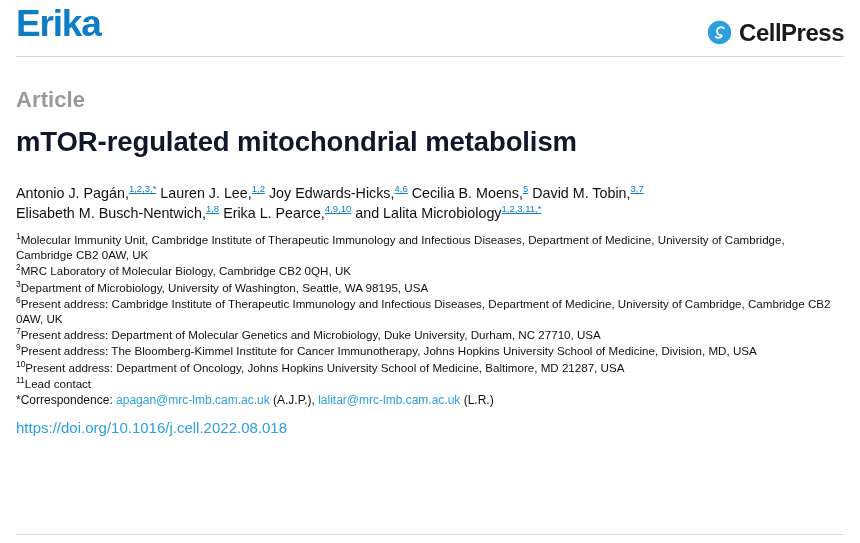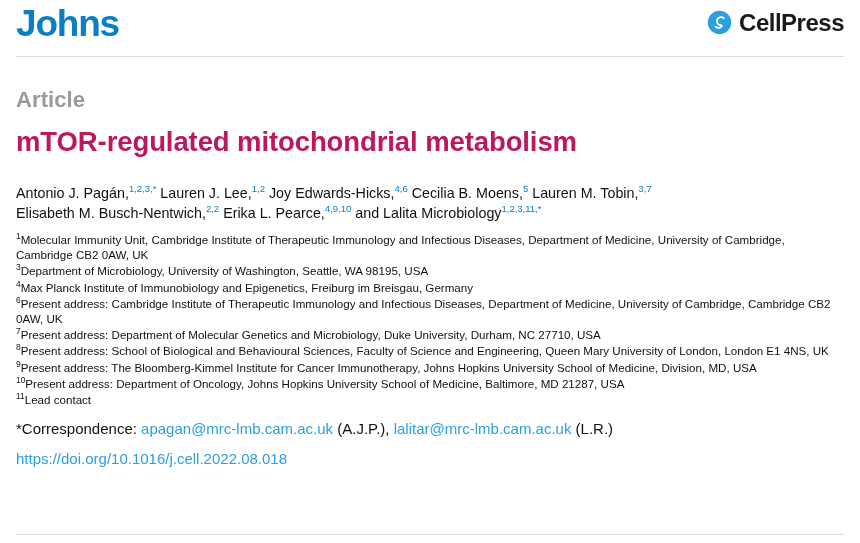--- a/index.html
+++ b/index.html
@@ -34,21 +34,21 @@
     font-family: "Liberation Sans", sans-serif;
     font-weight: bold;
     font-size: 37px;
     letter-spacing: -1.2px;
     color: #0b7ec4;
     line-height: 40px;
   }
   .cellpress {
     position: absolute;
     right: 0px;
-    top: 10px;
+    top: 20px;
     display: flex;
     align-items: center;
     gap: 7px;
   }
   .cellpress .cp-mark {
     width: 25px;
     height: 25px;
     display: block;
   }
   .cellpress .cp-text {
@@ -70,59 +70,60 @@
     font-weight: bold;
     color: #9a9a9a;
     letter-spacing: 0.1px;
   }
   
   .title {
     margin-top: 11px;
     font-size: 27.5px;
     font-weight: bold;
     line-height: 35px;
-    color: #be185d;
+    color: #0f172a;
     letter-spacing: -0.1px;
     max-width: 700px;
   }
   
   .authors {
     margin-top: 24px;
     font-size: 14.3px;
     line-height: 20px;
     color: #111111;
     max-width: 830px;
   }
   .authors sup {
     font-size: 9.5px;
     vertical-align: super;
     line-height: 0;
   }
   .sup-blue {
     color: #0b7ec4;
+    text-decoration: underline;
   }
   
   .affiliations {
     margin-top: 9px;
     font-size: 11.6px;
     line-height: 15.2px;
     color: #111111;
     max-width: 832px;
   }
   .affil {
     margin: 0 0 1px 0;
   }
   .affil sup {
     font-size: 8.4px;
     vertical-align: super;
     line-height: 0;
   }
   .correspondence {
-    margin-top: 14px;
-    font-size: 15px;
+    margin-top: 2px;
+    font-size: 12px;
     line-height: 15.2px;
   }
   a.link {
     color: #2b9fe0;
     text-decoration: none;
   }
   .doi {
     margin-top: 10px;
     font-size: 15px;
     line-height: 15.2px;
@@ -134,21 +135,21 @@
     bottom: 8px;
     border-top: 1px solid #d9d9d9;
   }
 </style>
 </head>
 <body>
 
 <div class="page">
 
   <div class="masthead">
-    <div class="cell-logo">Johns</div>
+    <div class="cell-logo">Erika</div>
     <div class="cellpress">
       <span class="cp-mark">
         <svg viewBox="0 0 32 32" width="25" height="25" xmlns="http://www.w3.org/2000/svg">
           <circle cx="16" cy="16" r="15" fill="#2b9fe0"></circle>
           <path d="M21.5 10.5c-2.6-2.1-6.2-1.6-8 1.1-1.1 1.7-1.1 3.9 0 5.6 1.1 1.7 3.1 2.5 5 2.1" fill="none" stroke="#ffffff" stroke-width="2.3" stroke-linecap="round"></path>
           <path d="M11 21.5c2.6 2.1 6.2 1.6 8-1.1" fill="none" stroke="#ffffff" stroke-width="2.3" stroke-linecap="round"></path>
         </svg>
       </span>
       <span class="cp-text">CellPress</span>
     </div>
@@ -161,36 +162,35 @@
   <h1 class="title">
     <span>mTOR-regulated mitochondrial metabolism</span><br>
   </h1>
 
   <div class="authors">
     <div>
       <span>Antonio J. Pagán,</span><sup class="sup-blue">1,2,3,*</sup>
       <span>Lauren J. Lee,</span><sup class="sup-blue">1,2</sup>
       <span>Joy Edwards-Hicks,</span><sup class="sup-blue">4,6</sup>
       <span>Cecilia B. Moens,</span><sup class="sup-blue">5</sup>
-      <span>Lauren M. Tobin,</span><sup class="sup-blue">3,7</sup>
+      <span>David M. Tobin,</span><sup class="sup-blue">3,7</sup>
     </div>
     <div>
-      <span>Elisabeth M. Busch-Nentwich,</span><sup class="sup-blue">2,2</sup>
+      <span>Elisabeth M. Busch-Nentwich,</span><sup class="sup-blue">1,8</sup>
       <span>Erika L. Pearce,</span><sup class="sup-blue">4,9,10</sup>
       <span>and Lalita Microbiology</span><sup class="sup-blue">1,2,3,11,*</sup>
     </div>
   </div>
 
   <div class="affiliations">
     <p class="affil"><sup>1</sup><span>Molecular Immunity Unit, Cambridge Institute of Therapeutic Immunology and Infectious Diseases, Department of Medicine, University of Cambridge, Cambridge CB2 0AW, UK</span></p>
+    <p class="affil"><sup>2</sup><span>MRC Laboratory of Molecular Biology, Cambridge CB2 0QH, UK</span></p>
     <p class="affil"><sup>3</sup><span>Department of Microbiology, University of Washington, Seattle, WA 98195, USA</span></p>
-    <p class="affil"><sup>4</sup><span>Max Planck Institute of Immunobiology and Epigenetics, Freiburg im Breisgau, Germany</span></p>
     <p class="affil"><sup>6</sup><span>Present address: Cambridge Institute of Therapeutic Immunology and Infectious Diseases, Department of Medicine, University of Cambridge, Cambridge CB2 0AW, UK</span></p>
     <p class="affil"><sup>7</sup><span>Present address: Department of Molecular Genetics and Microbiology, Duke University, Durham, NC 27710, USA</span></p>
-    <p class="affil"><sup>8</sup><span>Present address: School of Biological and Behavioural Sciences, Faculty of Science and Engineering, Queen Mary University of London, London E1 4NS, UK</span></p>
     <p class="affil"><sup>9</sup><span>Present address: The Bloomberg-Kimmel Institute for Cancer Immunotherapy, Johns Hopkins University School of Medicine, Division, MD, USA</span></p>
     <p class="affil"><sup>10</sup><span>Present address: Department of Oncology, Johns Hopkins University School of Medicine, Baltimore, MD 21287, USA</span></p>
     <p class="affil"><sup>11</sup><span>Lead contact</span></p>
 
     <p class="correspondence">
       <span>*Correspondence:</span>
       <a class="link" href="#">apagan@mrc-lmb.cam.ac.uk</a>
       <span>(A.J.P.),</span>
       <a class="link" href="#">lalitar@mrc-lmb.cam.ac.uk</a>
       <span>(L.R.)</span>

